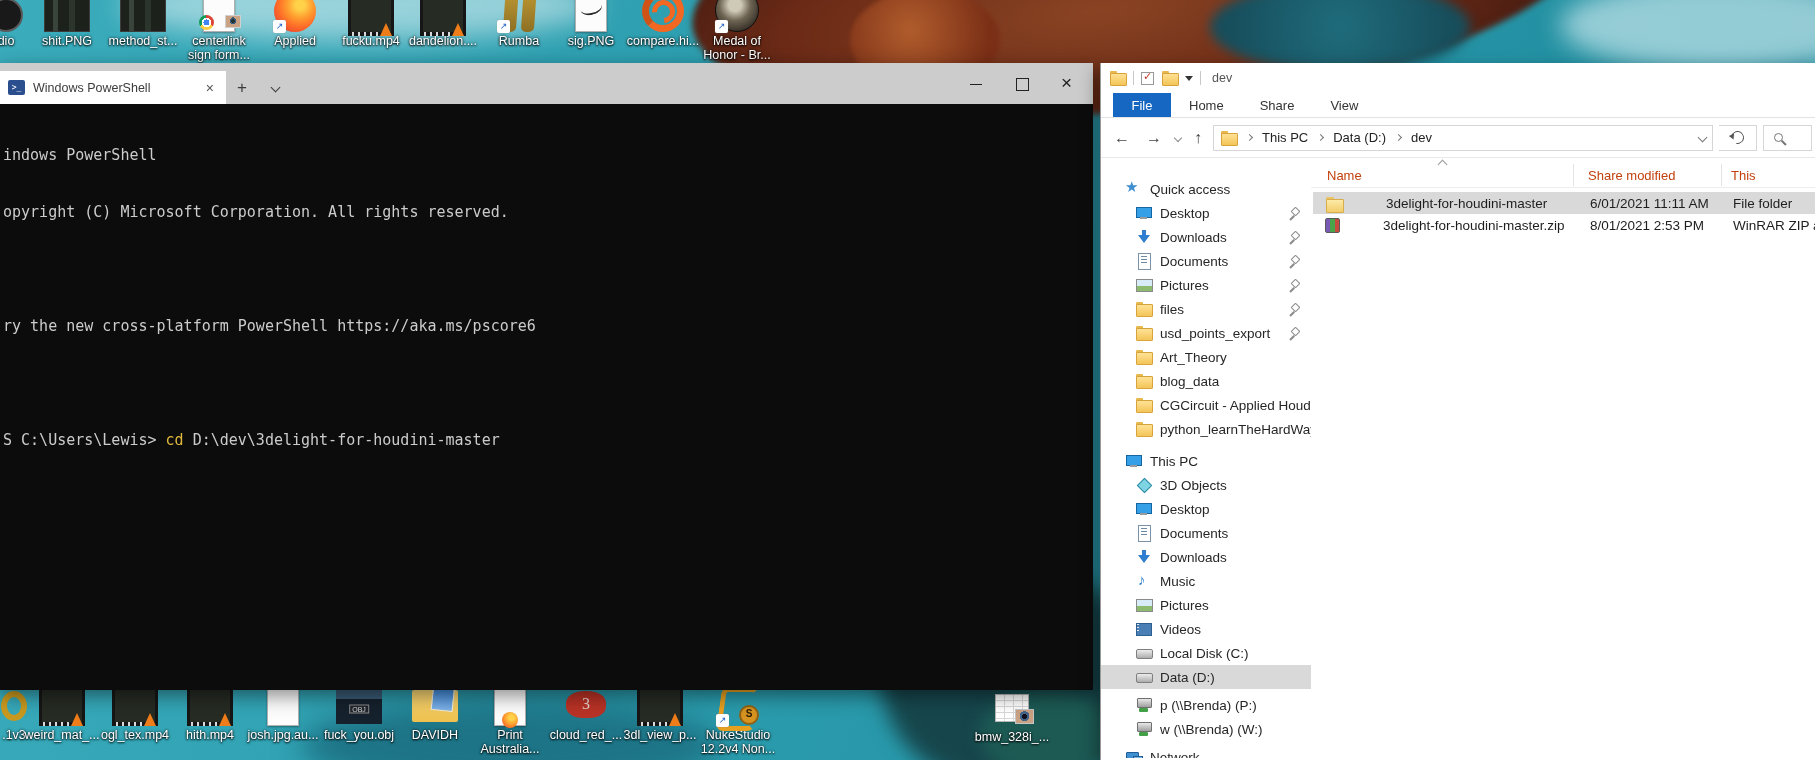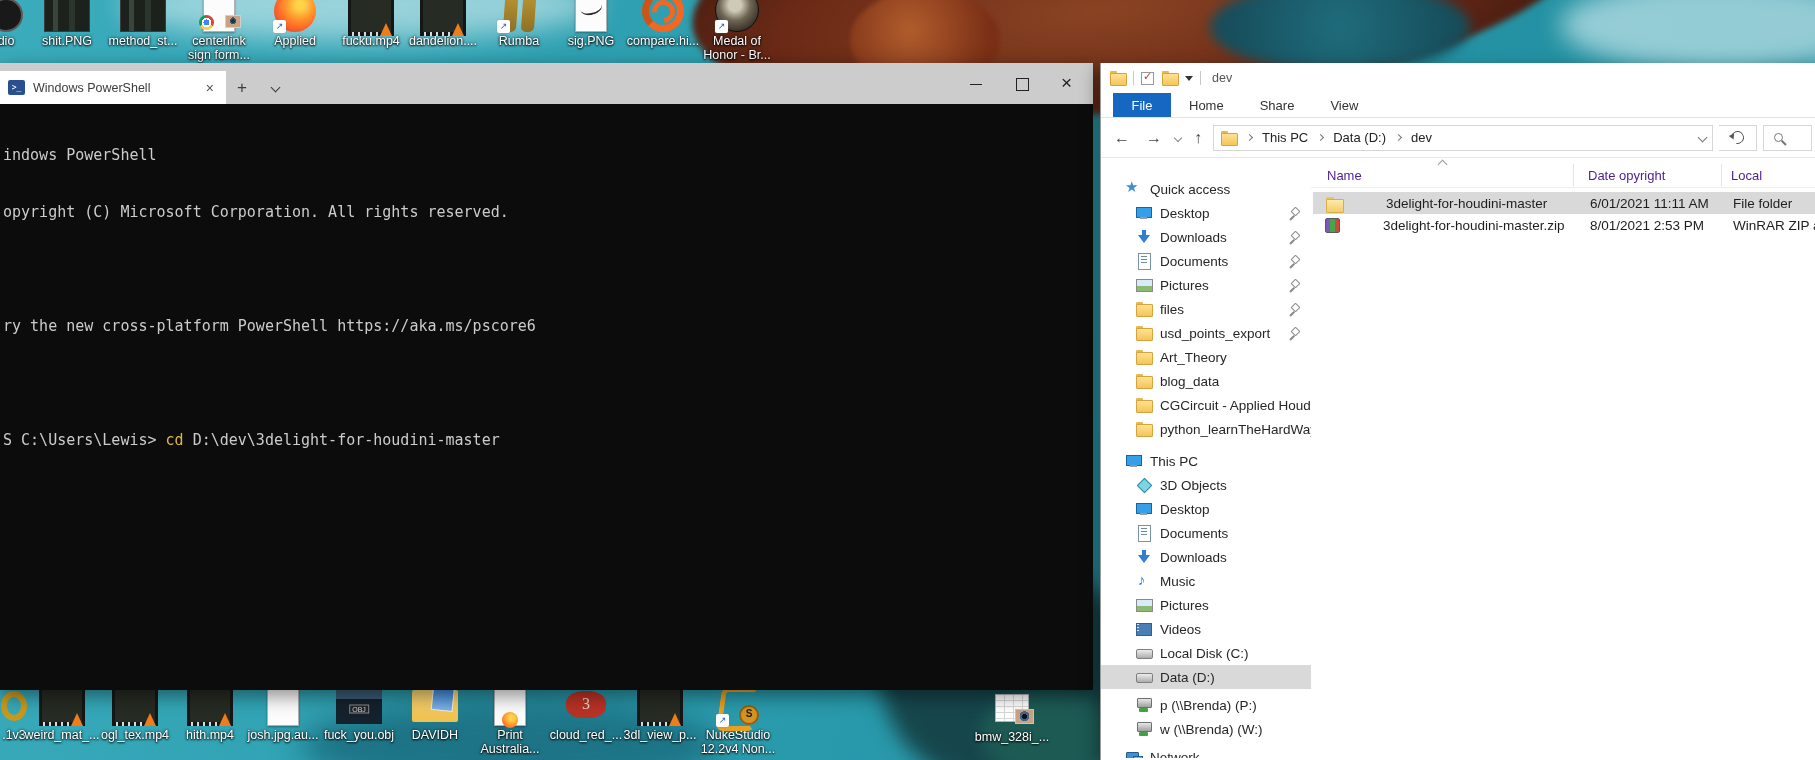--- a/index.html
+++ b/index.html
@@ -167,21 +167,21 @@
   .si-disk::before { content:""; position:absolute; left:1px; top:4px; width:15px; height:8px; border-radius:2px;
         background:linear-gradient(180deg,#ececec,#adadad); border:1px solid #7f7f7f; }
   .si-netdrive::before { content:""; position:absolute; left:2px; top:1px; width:13px; height:8px; border-radius:1px;
         background:linear-gradient(180deg,#e8e8e8,#9f9f9f); border:1px solid #6f6f6f; }
   .si-netdrive::after { content:""; position:absolute; left:4px; bottom:1px; width:9px; height:4px; background:#43a047; border-radius:1px; }
   .si-net::before { content:""; position:absolute; left:1px; top:3px; width:11px; height:8px; background:#3f8fd1; border:1px solid #1d5c94; border-radius:1px; }
   .si-net::after { content:""; position:absolute; left:8px; top:7px; width:8px; height:6px; background:#7fb3e0; border:1px solid #1d5c94; }
 
   .ex-list { position:relative; flex:1; }
   .list-headers { position:absolute; left:0; top:4px; right:0; height:26px; border-bottom:1px solid #eee; }
-  .hdr { position:absolute; top:6px; font-size:13px; color:#4c1d95; }
+  .hdr { position:absolute; top:6px; font-size:13px; color:#c2410c; }
   .hdr-name { left:16px; } .hdr-date { left:277px; } .hdr-type { left:420px; }
   .hdr-sep { position:absolute; top:2px; width:1px; height:22px; background:#e4e4e4; }
   .hdr-caret { position:absolute; left:128px; top:-1px; width:7px; height:7px; border-left:1.4px solid #9a9a9a; border-top:1.4px solid #9a9a9a; transform:rotate(45deg); }
   .file-row { position:absolute; left:2px; right:0; height:22px; display:flex; align-items:center;gap:35px; }
   .file-row.sel { background:#d9d9d9; }
   .fr-icon { margin-left:12px; flex:none; }
   .fr-name { margin-left:8px; width:220px; font-size:13.5px; white-space:nowrap; overflow:hidden; }
   .fr-date { position:absolute; left:277px; font-size:13.5px; }
   .fr-type { position:absolute; left:420px; font-size:13.5px; white-space:nowrap; }
   .fi-folder { position:relative; width:18px; height:15px; }
@@ -545,23 +545,23 @@
             <span class="si si-net"></span>
             <span class="sn-label">Network</span>
           </div>
       </div>
 
       <div class="ex-list">
         <div class="list-headers">
           <span class="hdr-caret"></span>
           <span class="hdr hdr-name">Name</span>
           <span class="hdr-sep" style="left:262px"></span>
-          <span class="hdr hdr-date">Date opyright</span>
+          <span class="hdr hdr-date">Share modified</span>
           <span class="hdr-sep" style="left:410px"></span>
-          <span class="hdr hdr-type">Local</span>
+          <span class="hdr hdr-type">This</span>
         </div>
         <div class="file-row sel" style="top:34px">
           <span class="fr-icon fi-folder"></span>
           <span class="fr-name">3delight-for-houdini-master</span>
           <span class="fr-date">6/01/2021 11:11 AM</span>
           <span class="fr-type">File folder</span>
         </div>
         <div class="file-row" style="top:56px">
           <span class="fr-icon fi-rar"></span>
           <span class="fr-name">3delight-for-houdini-master.zip</span>

